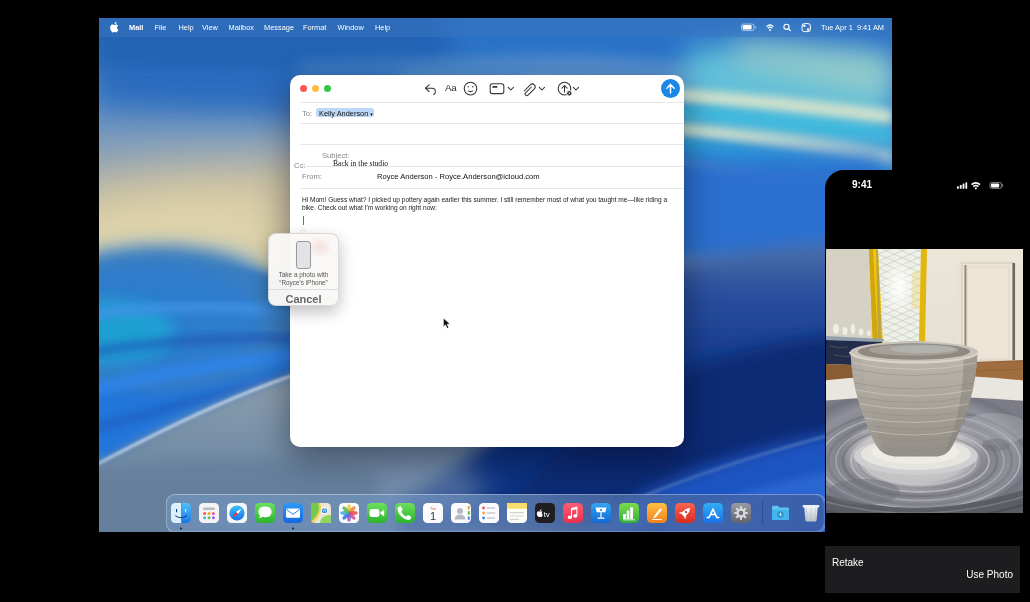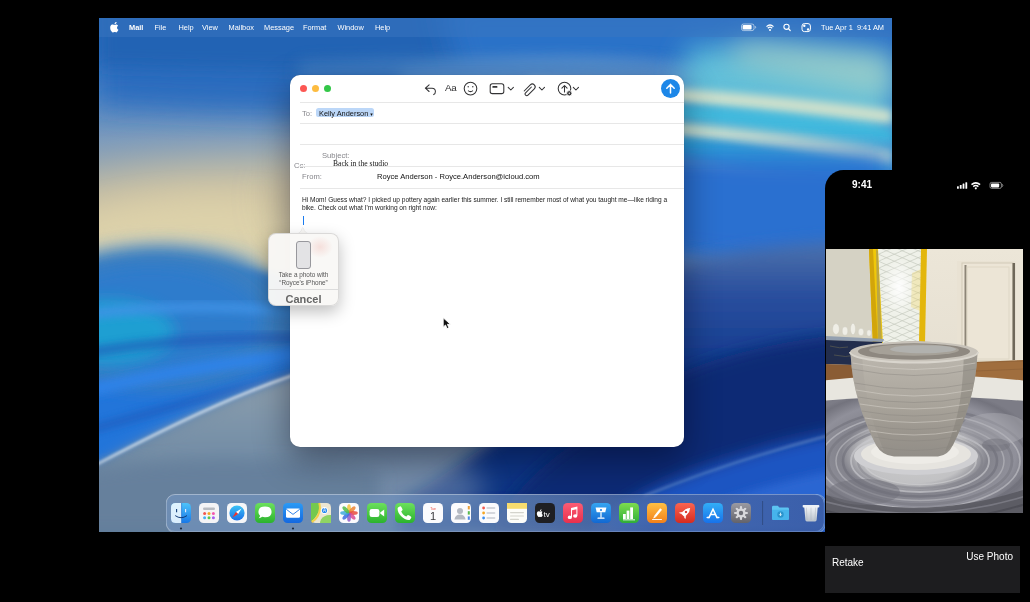--- a/index.html
+++ b/index.html
@@ -600,18 +600,18 @@
 
       <ellipse cx="88" cy="103" rx="64" ry="10.5" fill="#c8c3ba"></ellipse>
       <ellipse cx="88" cy="102.5" rx="56" ry="8.2" fill="#8e8880"></ellipse>
       <ellipse cx="88" cy="101" rx="45" ry="5.8" fill="#a6a198"></ellipse>
       <ellipse cx="97" cy="100.2" rx="33" ry="4" fill="#b2b2b0" opacity=".9"></ellipse>
       <path d="M24,103 A64,10.5 0 0 0 152,103" stroke="#d9d5cd" stroke-width="2" fill="none"></path>
     </g>
   </svg>
   <div class="abs" id="photoBar">
     <span style="position:absolute;left:7px;top:11px;">Retake</span>
-    <span style="position:absolute;right:7px;top:5px;">Use Photo</span>
+    <span style="position:absolute;right:7px;top:23px;">Use Photo</span>
   </div>
 </div>
 <svg class="abs" style="left:442px;top:316.5px;" width="10" height="14" viewBox="0 0 10 14">
   <path d="M1.2,0.8 L1.2,10.2 L3.5,8 L5,11.6 L6.9,10.8 L5.4,7.3 L8.5,7.3 Z" fill="#111" stroke="#fff" stroke-width="0.9" stroke-linejoin="round"></path>
 </svg>
 
 </body></html>

